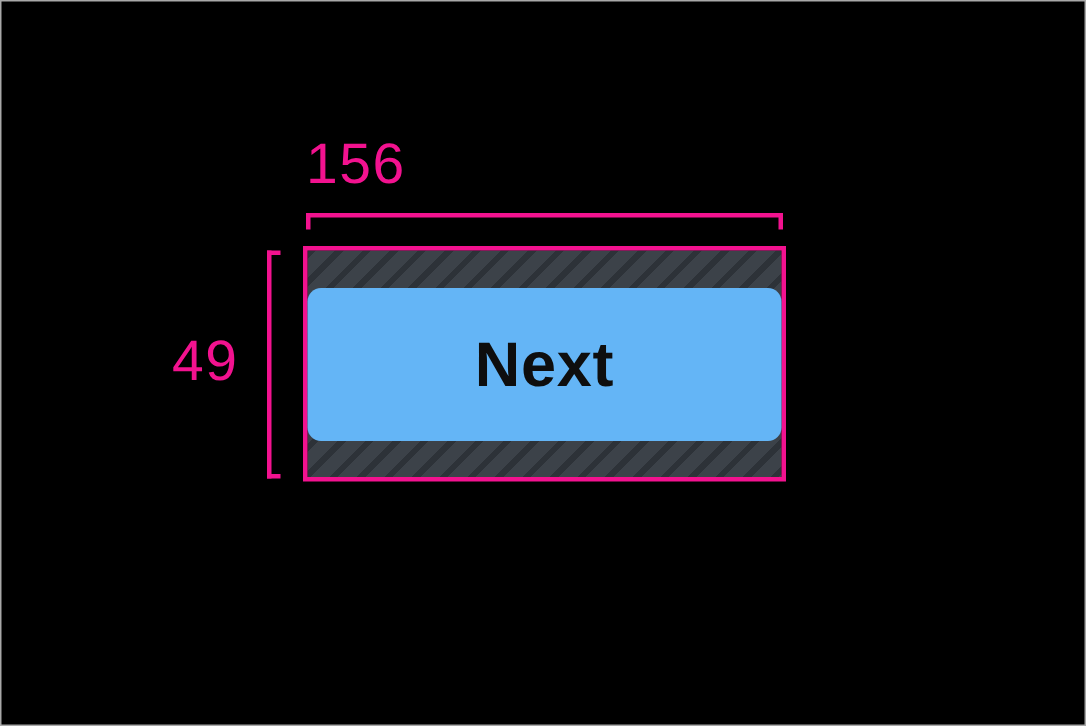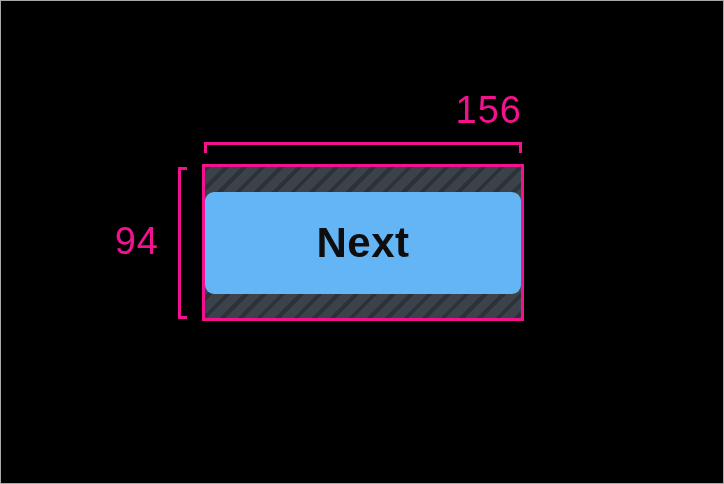--- a/index.html
+++ b/index.html
@@ -29,21 +29,21 @@
     color: var(--annotation-pink);
     font-size: 38px;
     line-height: 1;
     font-weight: 400;
     letter-spacing: 1px;
   }
   .dim-label.width {
     left: 203px;
     top: 90px;
     width: 318px;
-    text-align: right;
+    text-align: left;
   }
   .dim-label.height {
     left: 58px;
     top: 221px;
     width: 100px;
     text-align: right;
   }
   .dim-bracket {
     position: absolute;
   }
@@ -101,21 +101,21 @@
 </style>
 </head>
 <body>
 
 <div class="screen">
 
   <div class="dim-label width">156</div>
 
   <div class="dim-bracket width"></div>
 
-  <div class="dim-label height">94</div>
+  <div class="dim-label height">49</div>
 
   <div class="dim-bracket height"></div>
 
   <div class="tap-target-box">
     <button class="next-button">Next</button>
   </div>
 
 </div>
 
 </body></html>

